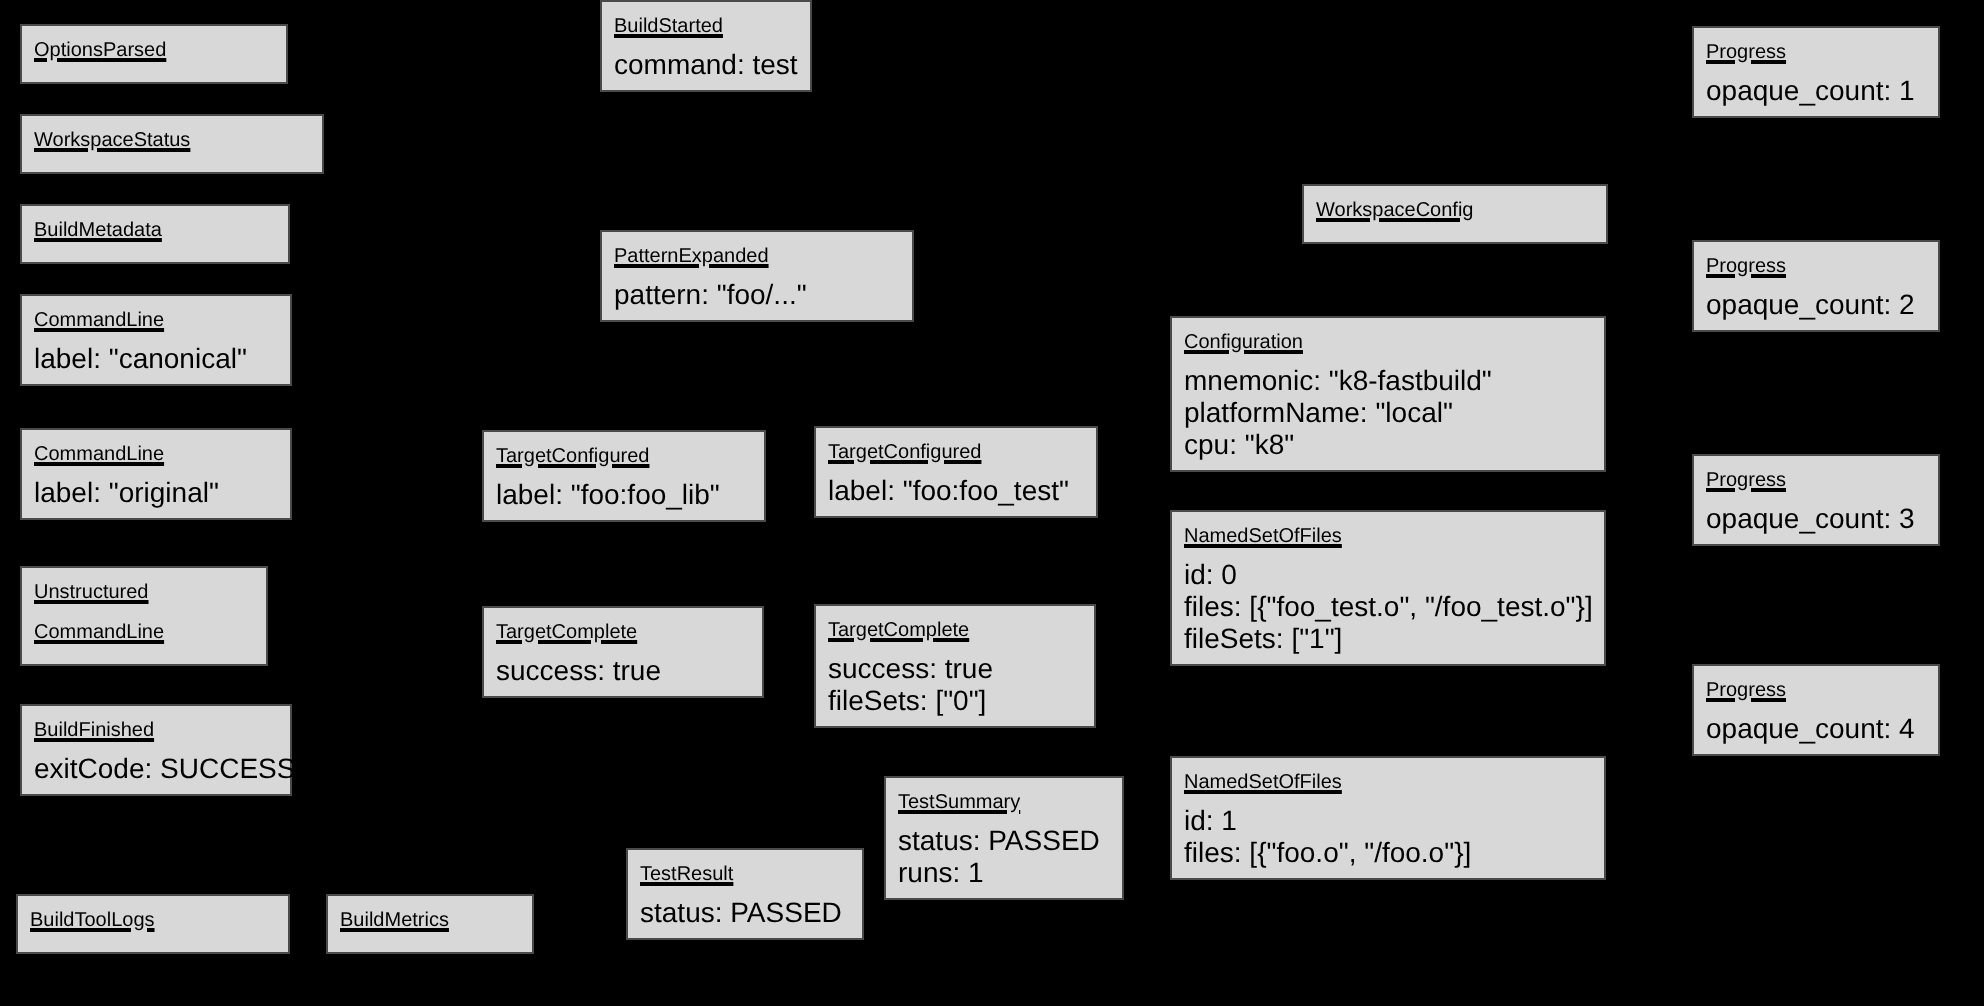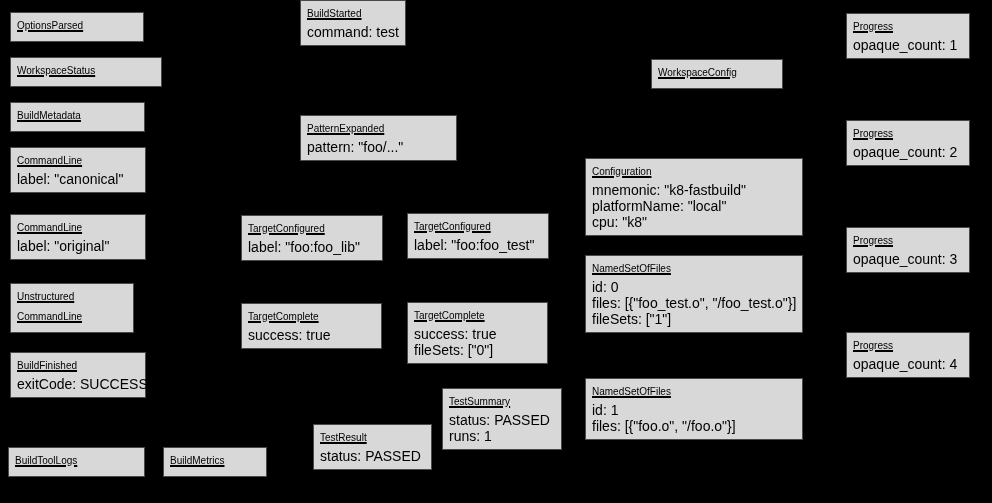--- a/index.html
+++ b/index.html
@@ -117,21 +117,21 @@
     <div class="nt">TestResult</div>
     <div class="nl">status: PASSED</div>
   </div>
 
   <div class="node" style="left:442px;top:388px;width:120px">
     <div class="nt">TestSummary</div>
     <div class="nl">status: PASSED</div>
     <div class="nl">runs: 1</div>
   </div>
 
-  <div class="node" style="left:651px;top:59px;width:132px">
+  <div class="node" style="left:651px;top:92px;width:153px">
     <div class="nt">WorkspaceConfig</div>
   </div>
 
   <div class="node" style="left:585px;top:158px;width:218px">
     <div class="nt">Configuration</div>
     <div class="nl">mnemonic: "k8-fastbuild"</div>
     <div class="nl">platformName: "local"</div>
     <div class="nl">cpu: "k8"</div>
   </div>
 

